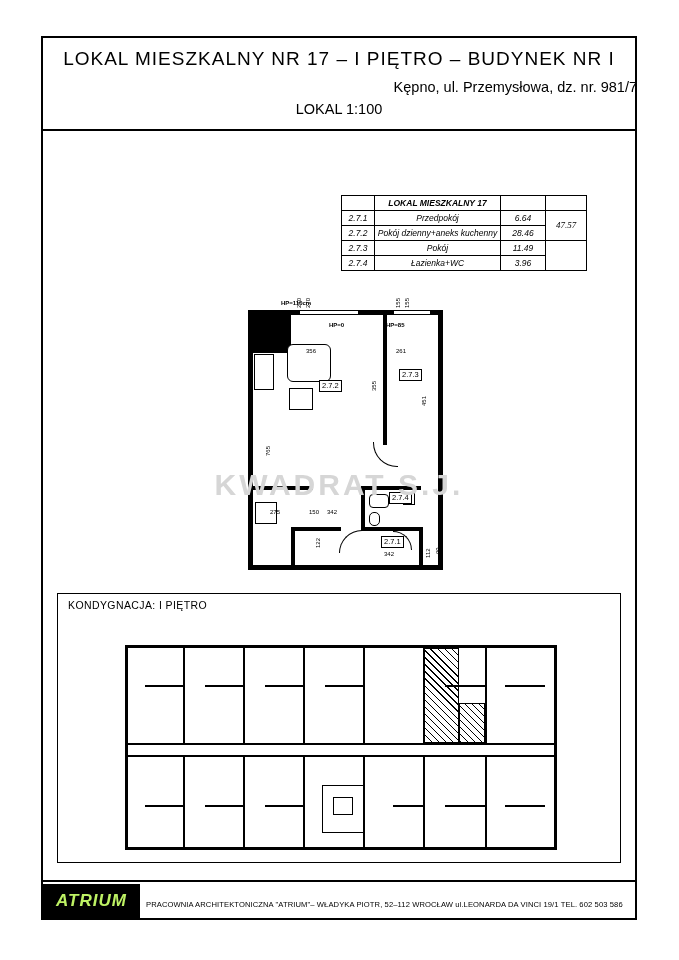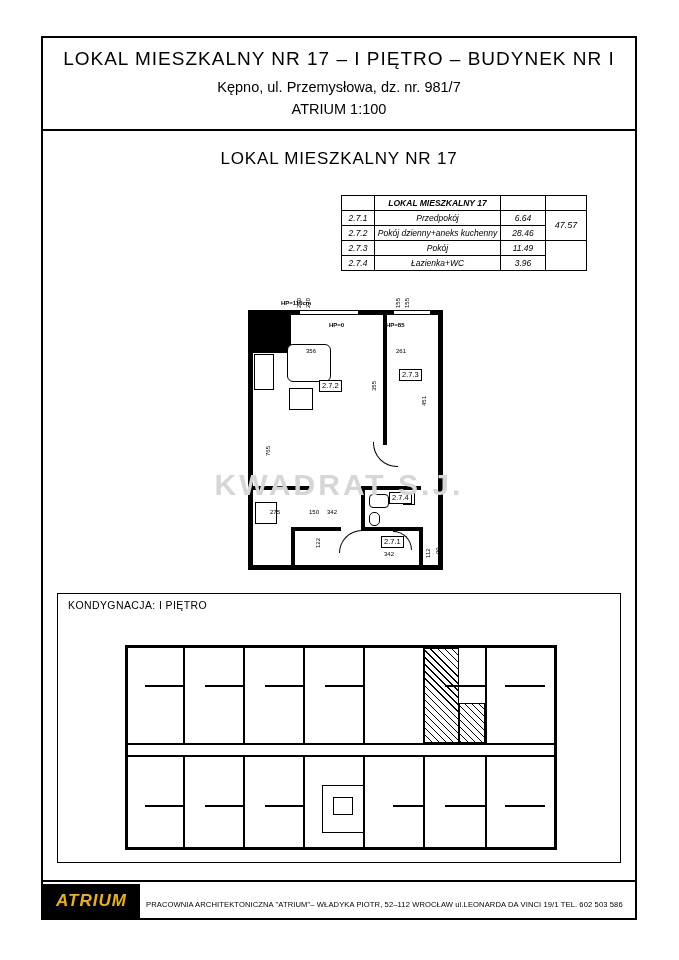--- a/index.html
+++ b/index.html
@@ -38,21 +38,21 @@
     border-bottom: 2px solid #000;
   }
   .title-main {
     text-align: center;
     font-size: 19px;
     letter-spacing: 1.0px;
     margin-top: 12px;
     font-weight: normal;
   }
   .title-sub {
-    text-align: center;
+    text-align: right;
     font-size: 14.5px;
     margin-top: 9px;
   }
   .title-scale {
     text-align: center;
     font-size: 14.5px;
     margin-top: 6px;
   }
   .section-title {
     position: absolute;
@@ -89,21 +89,21 @@
   .c-no { width: 28px; text-align: center; }
   .c-name { text-align: center; }
   .c-area { width: 40px; text-align: center; }
   .c-sum {
     width: 36px;
     text-align: center;
     font-style: italic;
     font-size: 9px;
     border-left: 1px solid #000;
   }
-  .nb-top { border-top: none; }
+  .nb-top { border-top: none; font-family: Liberation Serif, serif; }
   .nb-bottom { border-bottom: none; }
 
   
   .plan {
     position: absolute;
     left: 243px; top: 296px;
     width: 215px; height: 282px;
   }
   .wall {
     position: absolute;
@@ -191,21 +191,21 @@
     position: absolute;
     left: 41px; top: 880px;
     width: 596px;
     border-top: 2px solid #000;
   }
   .logo {
     position: absolute;
     left: 43px; top: 884px;
     width: 97px; height: 34px;
     background: #000;
-    color: #eab308;
+    color: #bef264;
     display: flex;
     align-items: center;
     justify-content: center;
     font-size: 17px;
     letter-spacing: 1px;
     font-weight: bold;
     font-style: italic;
   }
   .footer-text {
     position: absolute;
@@ -217,24 +217,23 @@
 </head>
 <body>
 
 <div class="sheet">
 
   <div class="frame"></div>
 
   <div class="title-block">
     <div class="title-main">LOKAL MIESZKALNY NR 17 – I PIĘTRO – BUDYNEK NR I</div>
     <div class="title-sub">Kępno, ul. Przemysłowa, dz. nr. 981/7</div>
-    <div class="title-scale">ATRIUM 1:100</div>
+    <div class="title-scale">LOKAL 1:100</div>
   </div>
 
-  <div class="section-title">LOKAL MIESZKALNY NR 17</div>
 
   <table class="schedule">
     <tbody>
         <tr>
       <td class="c-no"></td>
       <td class="c-name sched-head">LOKAL MIESZKALNY 17</td>
       <td class="c-area"></td>
       <td class="c-sum nb-bottom" rowspan="1"></td>
     </tr>
     <tr>

